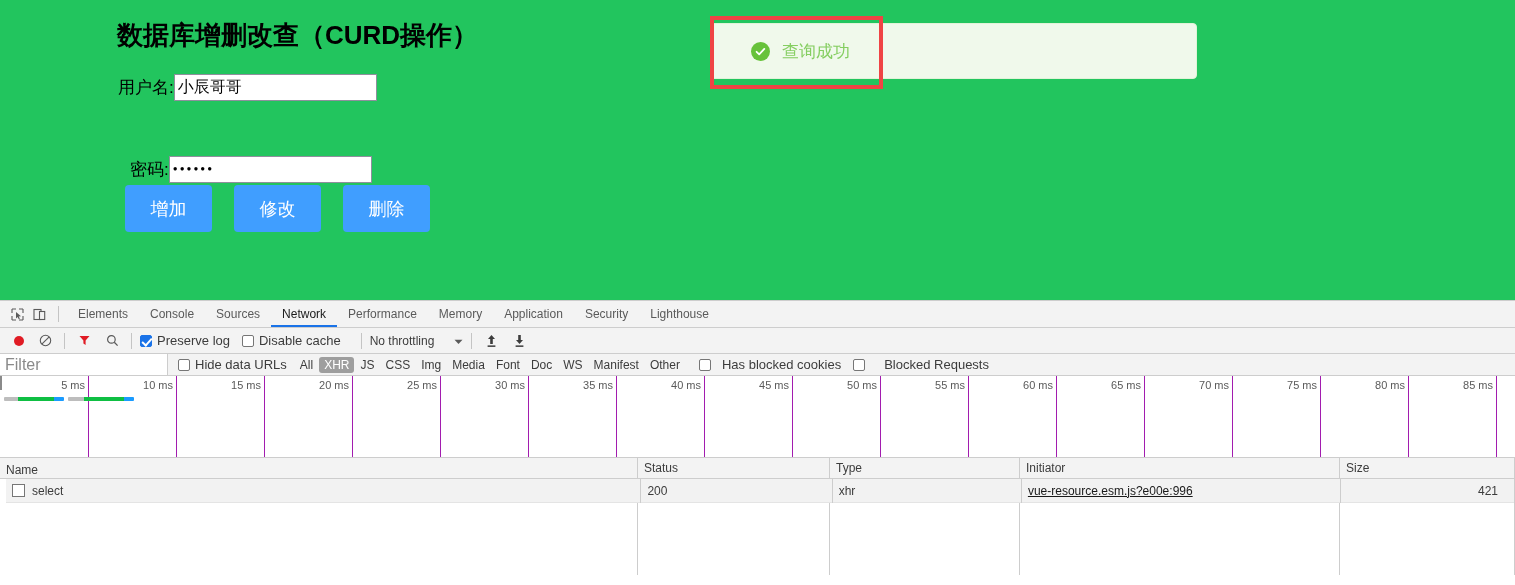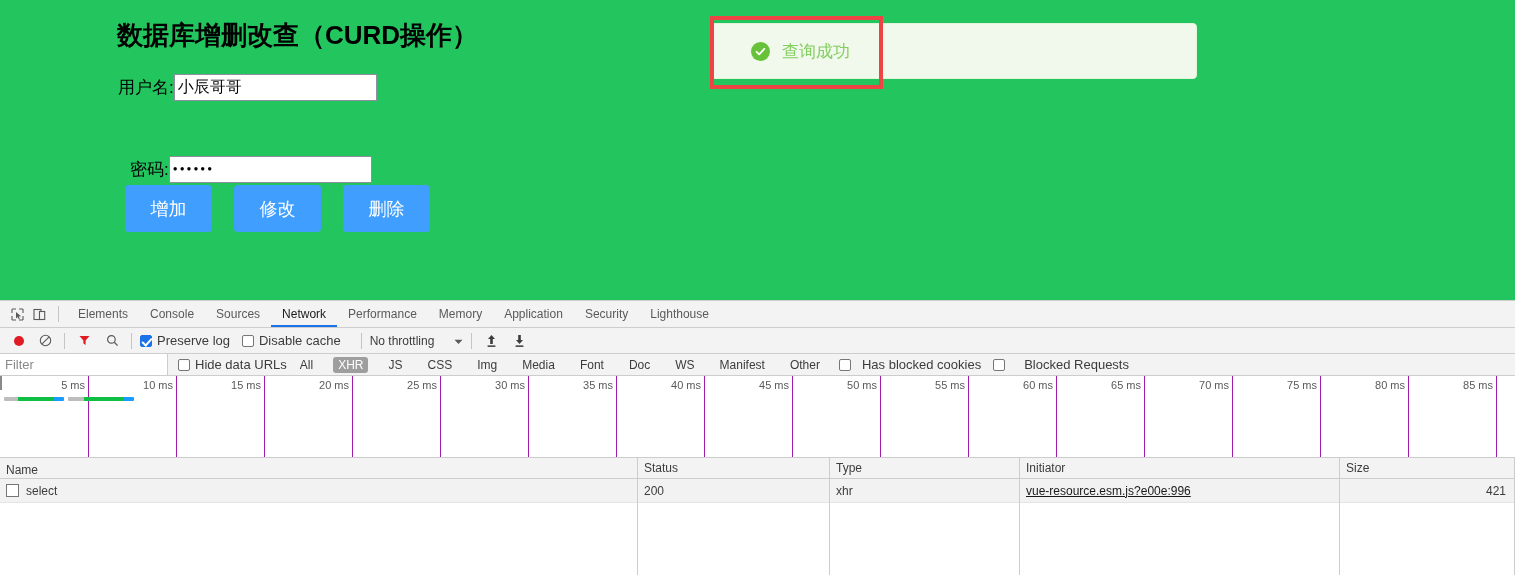--- a/index.html
+++ b/index.html
@@ -204,21 +204,21 @@
     height: 22px;
     border-bottom: 1px solid #cdcdcd;
     background: #f3f3f3;
   }
   #filter-input {
     width: 168px;
     height: 21px;
     border: none;
     border-right: 1px solid #cdcdcd;
     background: #fff;
-    font-size: 13px;
+    font-size: 16px;
     font-family: "Liberation Sans", sans-serif;
     color: #3c3c3c;
     padding: 0 5px;
     outline: none;
   }
   #filter-input::placeholder { color: #8a8a8a; }
   .type-pill {
     font-size: 12px;
     color: #3c3c3c;
     padding: 1px 5px;
@@ -288,34 +288,35 @@
   }
   .req-row {
     display: flex;
     height: 24px;
     align-items: center;
     font-size: 12px;
     color: #3c3c3c;
     background: #f2f2f2;
     border-bottom: 1px solid #e4e4e4;
     cursor: pointer;
+    margin-left: 6px;
   }
   .req-row > div {
     padding-left: 6px;
     border-right: 1px solid #cdcdcd;
     height: 24px;
     line-height: 24px;
     white-space: nowrap;
     overflow: hidden;
   }
   .col-name { width: 638px; display: flex !important; align-items: center; gap: 7px; }
   .col-status { width: 192px; }
   .col-type { width: 190px; }
   .col-initiator { width: 320px; }
-  .col-size { width: 175px; text-align: right; padding-right: 8px; }
+  .col-size { width: 175px; text-align: right; padding-right: 16px; }
   .row-cb {
     width: 13px; height: 13px;
     border: 1px solid #767676;
     background: #fff;
     flex: 0 0 auto;
   }
   .init-link {
     color: #1a1a1a;
     text-decoration: underline;
     cursor: pointer;
@@ -447,21 +448,21 @@
       </svg>
     </div>
   </div>
 
   <div id="dt-filterbar">
     <input id="filter-input" type="text" placeholder="Filter" style="">
     <div style="display:flex;align-items:center;gap:5px;margin-left:10px">
       <span class="cbox"></span>
       <span class="tb-label">Hide data URLs</span>
     </div>
-    <div style="display:flex;align-items:center;gap:15px;margin-left:8px">
+    <div style="display:flex;align-items:center;gap:1px;margin-left:8px">
       <span class="type-pill">All</span>
       <span class="type-pill selected">XHR</span>
       <span class="type-pill">JS</span>
       <span class="type-pill">CSS</span>
       <span class="type-pill">Img</span>
       <span class="type-pill">Media</span>
       <span class="type-pill">Font</span>
       <span class="type-pill">Doc</span>
       <span class="type-pill">WS</span>
       <span class="type-pill">Manifest</span>

